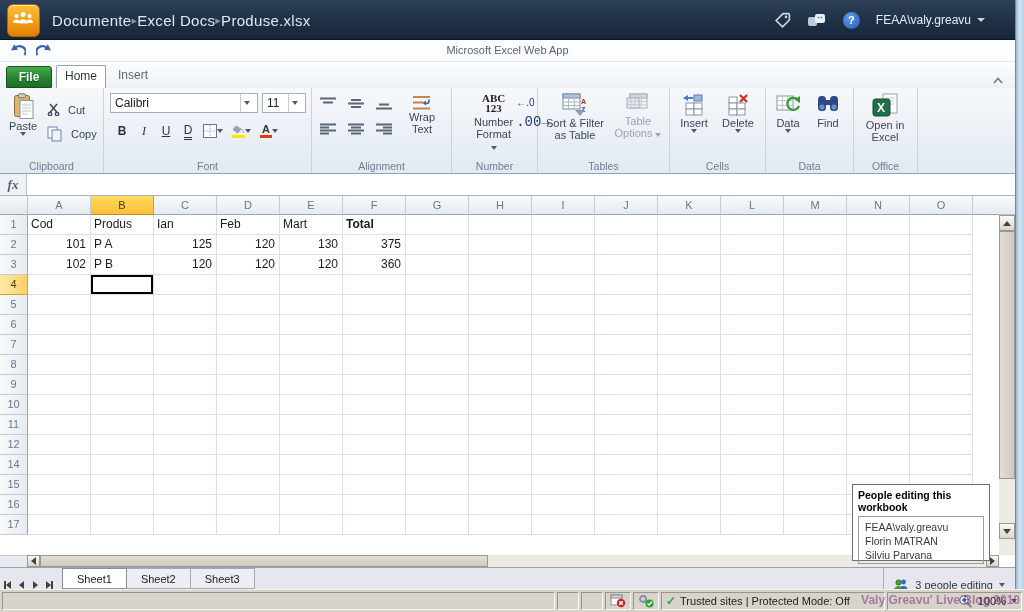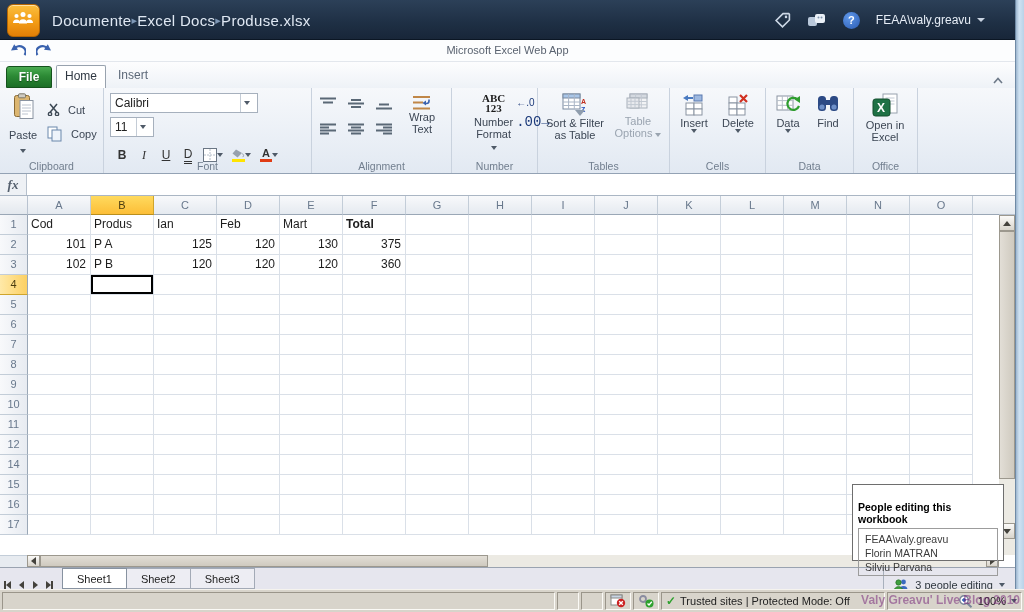--- a/index.html
+++ b/index.html
@@ -121,22 +121,22 @@
     padding:0 4px;box-sizing:border-box;font-size:11px;color:#222;}
   #seg-left{width:553px;}
   .seg-sm{width:22px;}
   .seg-ic{width:26px;justify-content:center;}
   #seg-sec{width:224px;}
   #seg-zoom{flex:1;justify-content:flex-end;gap:5px;position:relative;}
   #watermark{position:absolute;right:1px;bottom:2px;font-size:12px;font-weight:bold;color:#701a75;opacity:.5;white-space:nowrap;}
   .check{color:#2ea12e;font-weight:bold;font-size:12px;}
 
   
-  #people-popup{left:852px;top:484px;width:152px;height:77px;background:#fff;border:1px solid #6e6e6e;
-    box-sizing:border-box;padding:16px 5px;z-index:50;}
+  #people-popup{left:852px;top:484px;width:138px;height:77px;background:#fff;border:1px solid #6e6e6e;
+    box-sizing:border-box;padding:4px 5px;z-index:50;}
   #people-popup .ptitle{font-size:10.5px;font-weight:bold;color:#000;margin-bottom:3px;}
   #plist{border:1px solid #9c9c9c;padding:3px 6px;height:48px;box-sizing:border-box;}
   .pname{font-size:10.5px;color:#3a3a3a;line-height:14px;}
 </style>
 </head>
 <body>
 
 <div id="frame-right" class="abs"></div>
 
 <div id="topbar" class="abs">
@@ -197,21 +197,21 @@
   <div id="collapse-ribbon" class="abs">
     <svg width="10" height="7" viewBox="0 0 10 7">
       <path d="M1 6 L5 1.5 L9 6" fill="none" stroke="#6d7988" stroke-width="1.6"></path>
     </svg>
   </div>
 </div>
 
 <div id="ribbon" class="abs">
 
   <div class="rgroup" style="width:104px;">
-    <div class="bigbtn" style="width:42px;justify-content:space-between;">
+    <div class="bigbtn" style="width:42px;">
       <svg width="22" height="27" viewBox="0 0 22 27">
         <rect x="2.5" y="2.5" width="15" height="21" rx="2" fill="#dcb671" stroke="#8a6a34"></rect>
         <rect x="6.5" y="0.8" width="7" height="4" rx="1" fill="#cfcbc2" stroke="#7c7868"></rect>
         <rect x="8" y="7.5" width="13" height="18" fill="#fff" stroke="#8a94a2"></rect>
         <path d="M10 12h9 M10 15h9 M10 18h9 M10 21h6" stroke="#bcc4d0" stroke-width="1"></path>
       </svg>
       <span class="lbl">Paste</span>
       <span class="ddark"></span>
     </div><div style="display:inline-flex;flex-direction:column;gap:3px;margin-top:8px;">
       <div class="smallbtn">
@@ -227,21 +227,21 @@
           <rect x="1" y="1" width="9" height="11" fill="#fff" stroke="#6b88ac"></rect>
           <rect x="5" y="4" width="9" height="11" fill="#eef3fa" stroke="#6b88ac"></rect>
         </svg>
         <span>Copy</span>
       </div>
     </div>
     <div class="glabel">Clipboard</div>
   </div>
 
   <div class="rgroup" style="width:208px;">
-    <div style="display:flex;gap:4px;padding:2px 2px 0 4px;flex-direction:column;">
+    <div style="display:flex;gap:4px;padding:2px 2px 0 4px;">
       <div class="combo" style="width:148px;">
         <span>Calibri</span>
         <span class="carea">
             <span class="ddark"></span>
           </span>
       </div>
       <div class="combo" style="width:44px;">
         <span>11</span>
         <span class="carea">
             <span class="ddark"></span>

